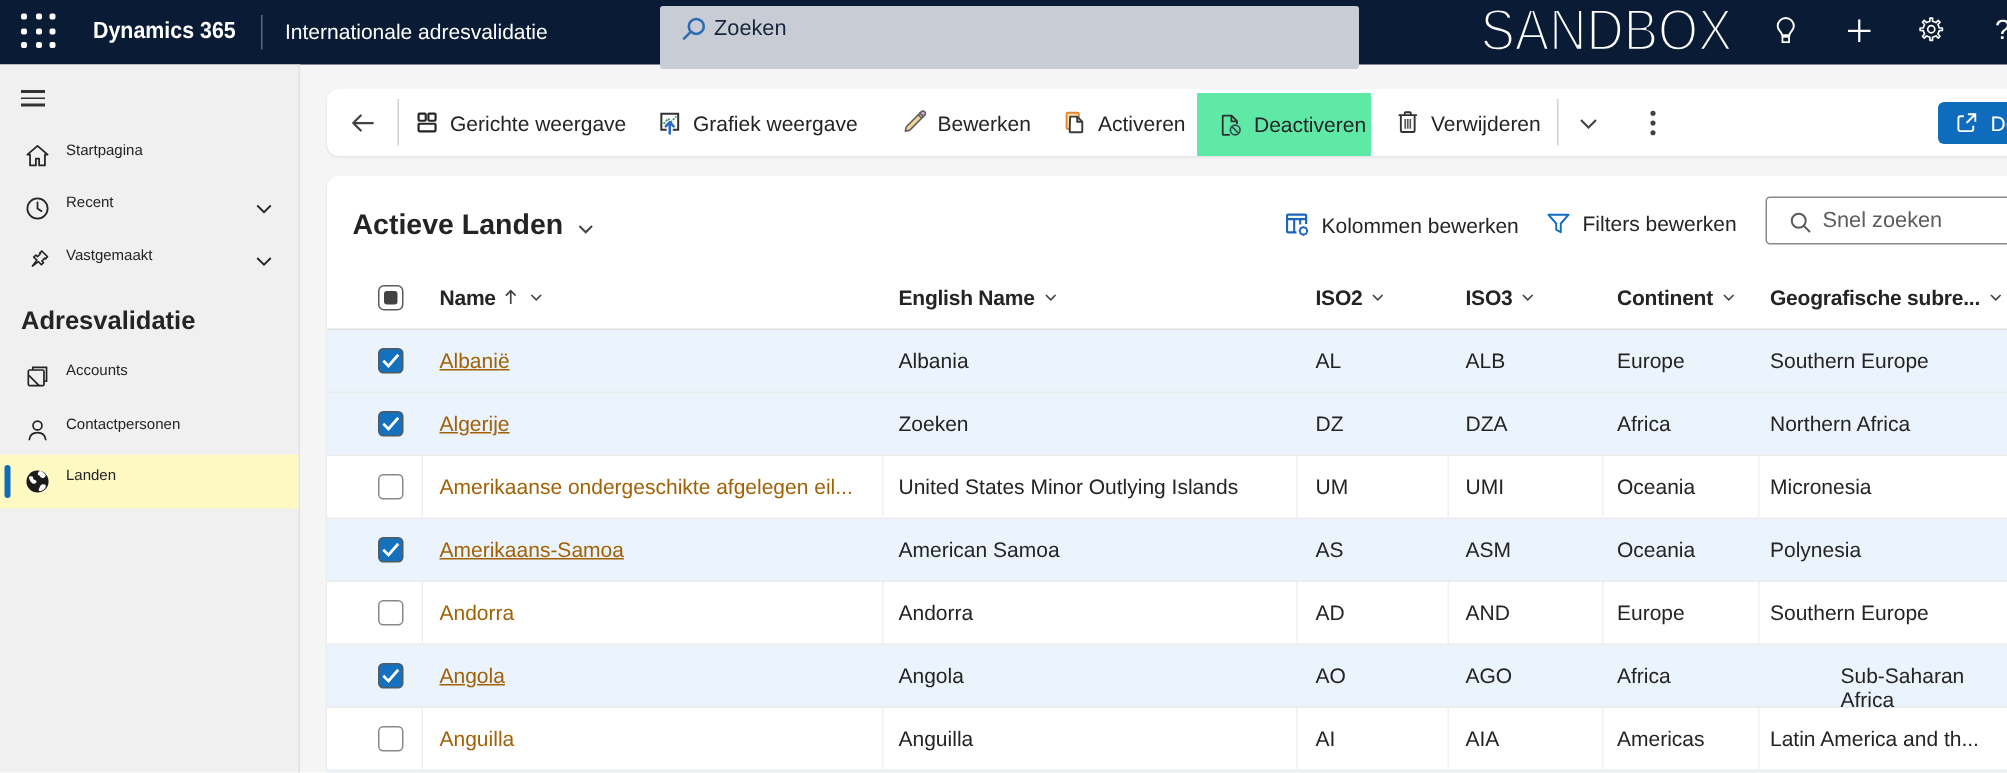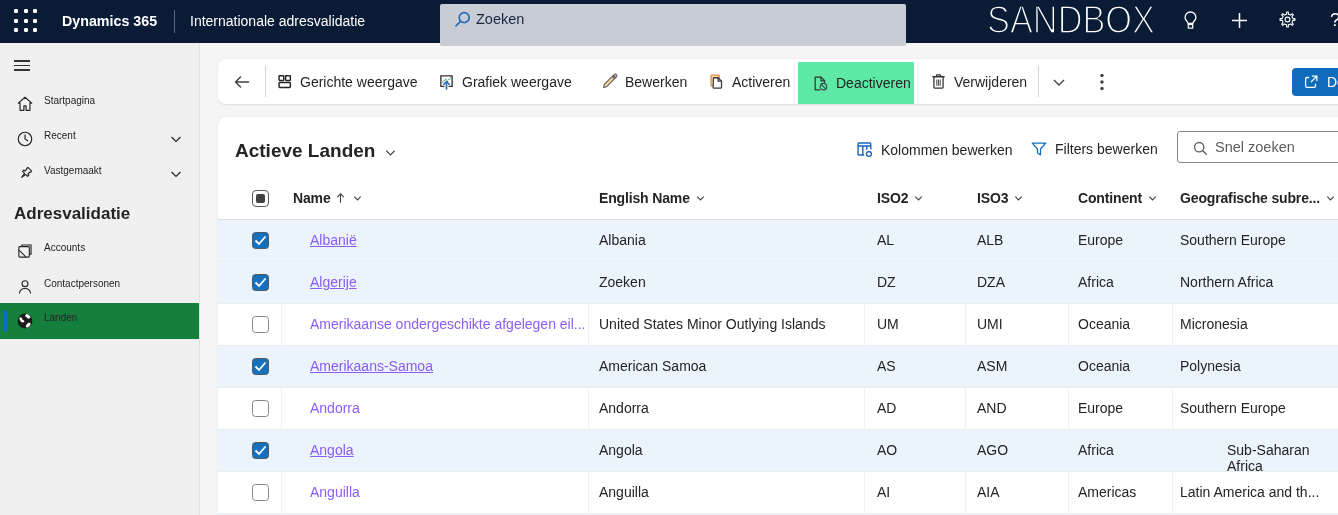--- a/index.html
+++ b/index.html
@@ -21,21 +21,21 @@
 
   
   #sidebar { position:absolute; left:0; top:43px; width:200px; height:472px; background:#f0f0f0; border-right:1px solid #e1e1e1; }
   #hamburger { position:absolute; left:14px; top:17px; width:16px; height:11px; }
   #hamburger i { position:absolute; left:0; width:16px; height:1.6px; background:#323232; }
   .navitem { position:absolute; left:0; width:199px; height:36px; font-size:10px; color:#242424; }
   .navitem .ic { position:absolute; left:16px; top:9px; width:18px; height:18px; }
   .navitem .lb { position:absolute; left:44px; top:9px; }
   .navitem .chev { position:absolute; right:16px; top:11px; }
   .navhdr { position:absolute; left:14px; font-size:17px; font-weight:bold; color:#242424; }
-  #sel-landen { background:#15803d; }
+  #sel-landen { background:#fef9c3; }
   #sel-landen .selbar { position:absolute; left:3px; top:7px; width:4px; height:22px; background:#0f6cbd; border-radius:2px; }
 
   
   #cmdbar { position:absolute; left:218px; top:59px; width:1130px; height:45px; background:#fff; border-radius:8px; box-shadow:0 0.6px 1.8px rgba(0,0,0,0.1); }
   .cmditem { position:absolute; top:0; height:45px; display:flex; align-items:center; font-size:14px; color:#242424; white-space:nowrap; }
   .cmditem svg { margin-right:7px; }
   #cmd-green { position:absolute; left:580px; top:3px; width:116px; height:42px; background:#5fe9a6; display:flex; align-items:center; font-size:14px; color:#242424; }
   .cmdsep { position:absolute; top:7px; width:1px; height:31px; background:#d1d1d1; }
   #bluebtn { position:absolute; left:1074px; top:9px; height:28px; width:70px; background:#0f6cbd; border-radius:4px; color:#fff; font-size:14px; display:flex; align-items:center; padding-left:10px; }
 
@@ -52,21 +52,21 @@
   
   #grid { position:absolute; left:0; top:64px; width:1130px; }
   .hrow { position:absolute; left:0; top:0; width:1130px; height:39px; border-bottom:1px solid #e0e0e0; font-weight:bold; font-size:14px; color:#242424; }
   .hcell { position:absolute; top:9px; display:flex; align-items:center; }
   .row { position:absolute; left:0; width:1130px; height:42px; border-bottom:1px solid #ececec; font-size:14px; color:#242424; }
   .row.sel { background:#ebf3fc; }
   .cell { position:absolute; top:12px; }
   .cb { position:absolute; left:34px; top:12px; width:17px; height:17px; border:1px solid #8a8886; border-radius:3.5px; background:#fff; }
   .cb.checked { background:#1570bd; border-color:#515a5f; }
   .cb.checked svg { position:absolute; left:1px; top:2px; }
-  a.lnk { color:#8b5cf6; text-decoration:none;margin-left:17px; }
+  a.lnk { color:#a16207; text-decoration:none; }
   a.lnk.u { text-decoration:underline; }
   .hchev { margin-left:5px; }
   .csep { position:absolute; top:0; height:42px; width:1px; background:#eef0f2; }
   .hcell { letter-spacing:-0.15px; }
 </style>
 </head>
 <body>
 
 <div id="topbar">
   <div id="waffle">

